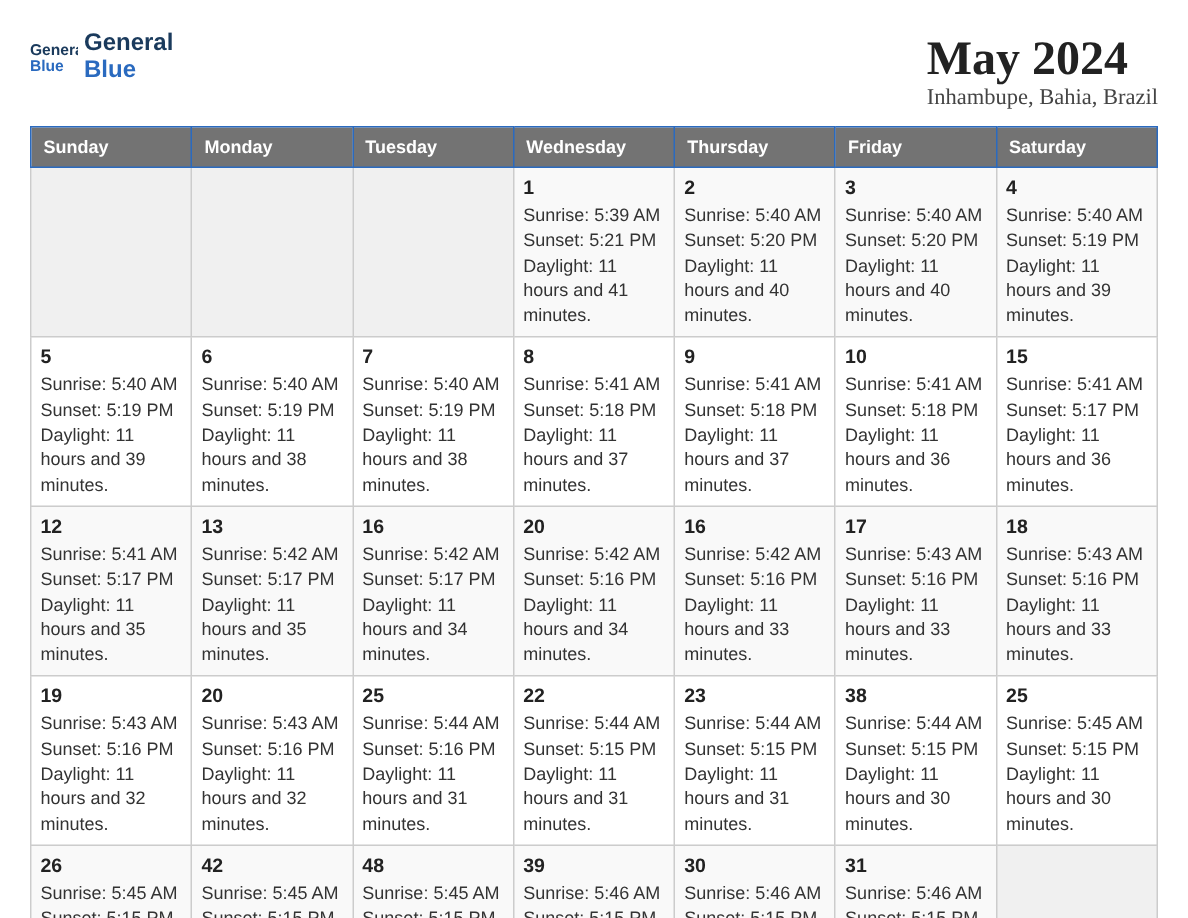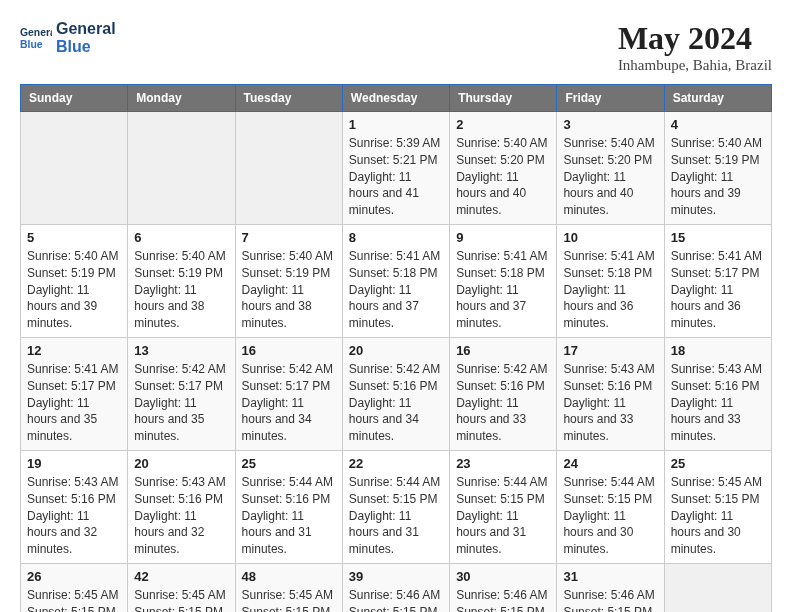--- a/index.html
+++ b/index.html
@@ -209,21 +209,21 @@
         </td>
         <td>
           <span class="day-number">22</span>
           <div class="day-info">Sunrise: 5:44 AM<br>Sunset: 5:15 PM<br>Daylight: 11 hours and 31 minutes.</div>
         </td>
         <td>
           <span class="day-number">23</span>
           <div class="day-info">Sunrise: 5:44 AM<br>Sunset: 5:15 PM<br>Daylight: 11 hours and 31 minutes.</div>
         </td>
         <td>
-          <span class="day-number">24</span>
+          <span class="day-number">38</span>
           <div class="day-info">Sunrise: 5:44 AM<br>Sunset: 5:15 PM<br>Daylight: 11 hours and 30 minutes.</div>
         </td>
         <td>
           <span class="day-number">25</span>
           <div class="day-info">Sunrise: 5:45 AM<br>Sunset: 5:15 PM<br>Daylight: 11 hours and 30 minutes.</div>
         </td>
       </tr>
       <tr>
         <td>
           <span class="day-number">26</span>

